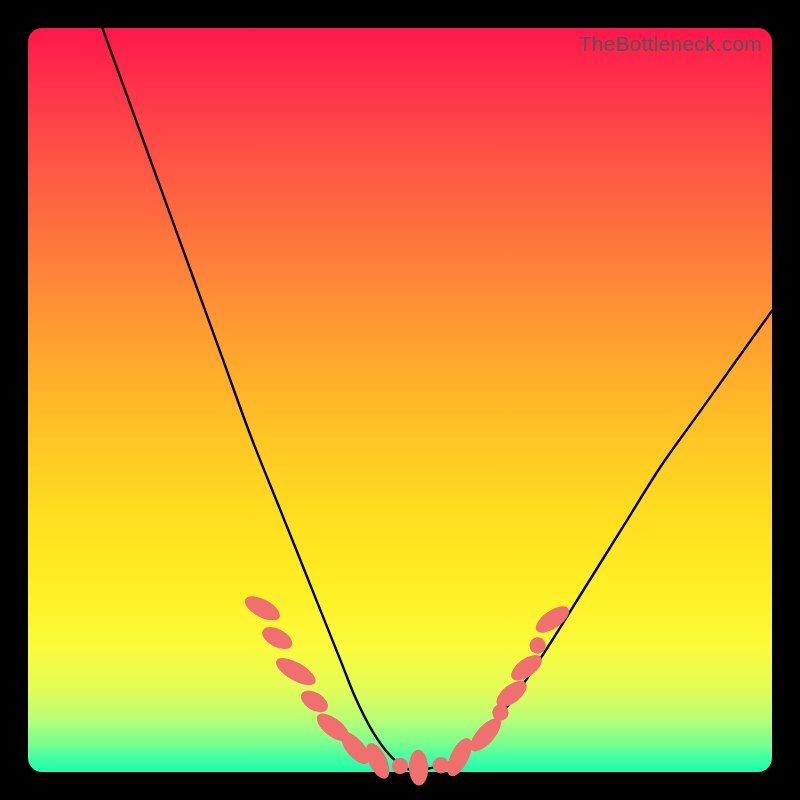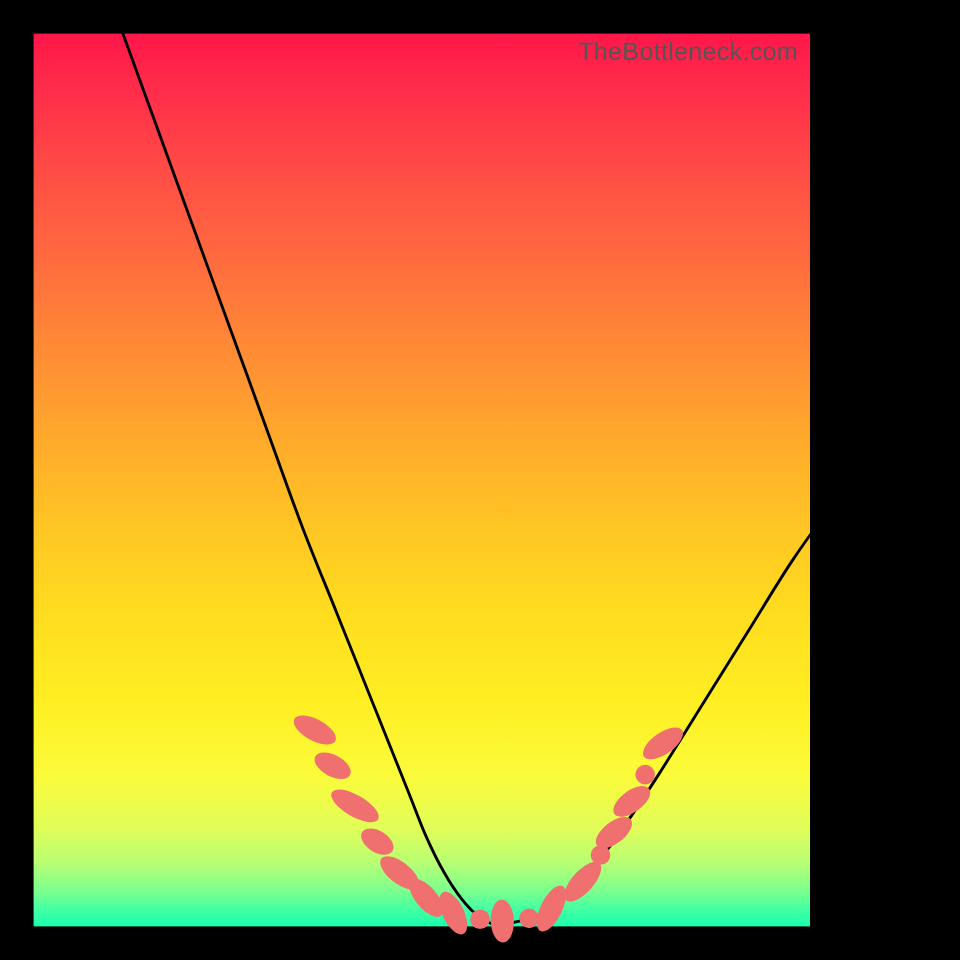--- a/index.html
+++ b/index.html
@@ -14,40 +14,41 @@
   .frame {
     position: absolute;
     left: 0; top: 0;
     width: 800px; height: 800px;
     background: #000;
   }
   .plot-area {
     position: absolute;
     left: 28px;
     top: 28px;
-    width: 647px;
+    width: 744px;
     height: 744px;
     
     background: linear-gradient(to bottom,
       #ff1749 0%,
       #ff2f4a 7%,
       #ff4b46 15%,
       #ff6a3f 25%,
       #ff8a36 35%,
       #ffa92c 45%,
       #ffc524 55%,
       #ffdd1f 65%,
       #ffef23 75%,
       #fbfb3a 83%,
       #e1fd58 89%,
       #b6ff75 93%,
       #7dff8e 96%,
       #46ffa2 98%,
       #18ffae 100%
     );
+    border-radius: 14px;
   }
   .watermark {
     position: absolute;
     top: 4px;
     right: 10px;
     color: #555;
     font-size: 21px;
     font-weight: 400;
     letter-spacing: 0.2px;
     user-select: none;

